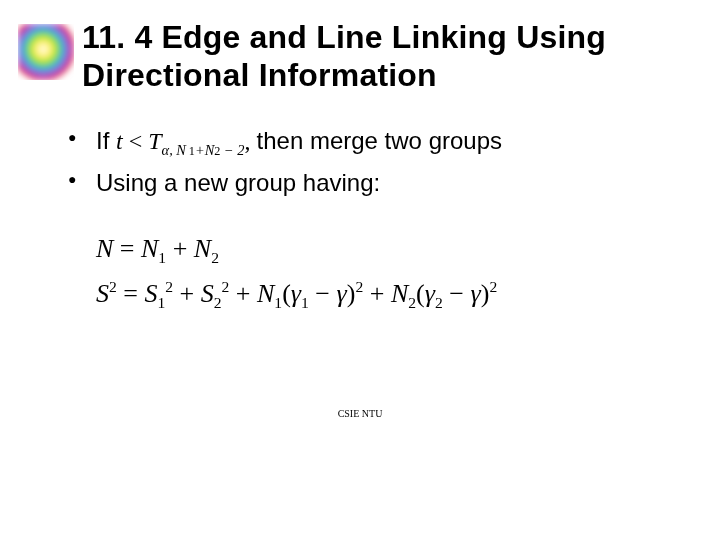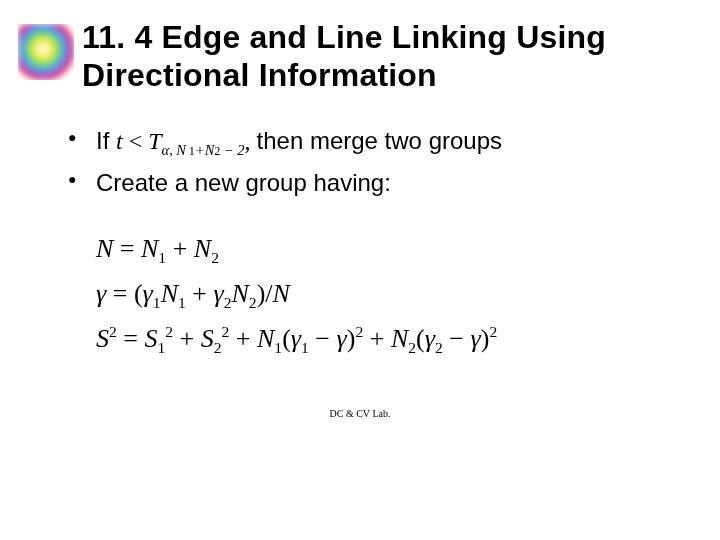--- a/index.html
+++ b/index.html
@@ -111,33 +111,30 @@
       </svg>
     </div>
     <div class="title">11. 4 Edge and Line Linking Using Directional Information</div>
   </div>
 
   <div class="body">
     <ul class="bullets">
       <li>
         <span class="bold"><span>If </span></span><span class="ml"><span>t</span></span><span class="bold rm"> &lt; </span><span class="ml bold"><span>T</span></span><span class="sub bold rm"><span>α</span><span>, </span><span class="ml">N</span><span class="nsub" style="vertical-align:baseline;font-size:80%"> </span><span class="rm" style="font-size:85%">1</span><span>+</span><span class="ml">N</span><span class="rm" style="font-size:85%">2</span><span> − 2</span></span><span class="bold rm">, </span><span> then merge two groups</span>
       </li>
-      <li>Create a new group having:</li>
+      <li>Using a new group having:</li>
     </ul>
 
     <div class="formulas">
       <div class="row">
         <span>N</span><span class="rm"> = </span><span>N</span><span class="nsub">1</span><span class="rm"> + </span><span>N</span><span class="nsub">2</span>
-      </div>
-      <div class="row">
-        <span>γ</span><span class="rm"> = (</span><span>γ</span><span class="nsub">1</span><span>N</span><span class="nsub">1</span><span class="rm"> + </span><span>γ</span><span class="nsub">2</span><span>N</span><span class="nsub">2</span><span class="rm">)/</span><span>N</span>
       </div>
       <div class="row">
         <span>S</span><span class="sup rm">2</span><span class="rm"> = </span><span>S</span><span class="nsub">1</span><span class="sup rm">2</span><span class="rm"> + </span><span>S</span><span class="nsub">2</span><span class="sup rm">2</span><span class="rm"> + </span><span>N</span><span class="nsub">1</span><span class="rm">(</span><span>γ</span><span class="nsub">1</span><span class="rm"> − </span><span>γ</span><span class="rm">)</span><span class="sup rm">2</span><span class="rm"> + </span><span>N</span><span class="nsub">2</span><span class="rm">(</span><span>γ</span><span class="nsub">2</span><span class="rm"> − </span><span>γ</span><span class="rm">)</span><span class="sup rm">2</span>
       </div>
     </div>
   </div>
 
   <div class="footer">
-    <div>DC &amp; CV Lab.</div>
+    <div>CSIE NTU</div>
   </div>
 
 </div>
 
 </body></html>

